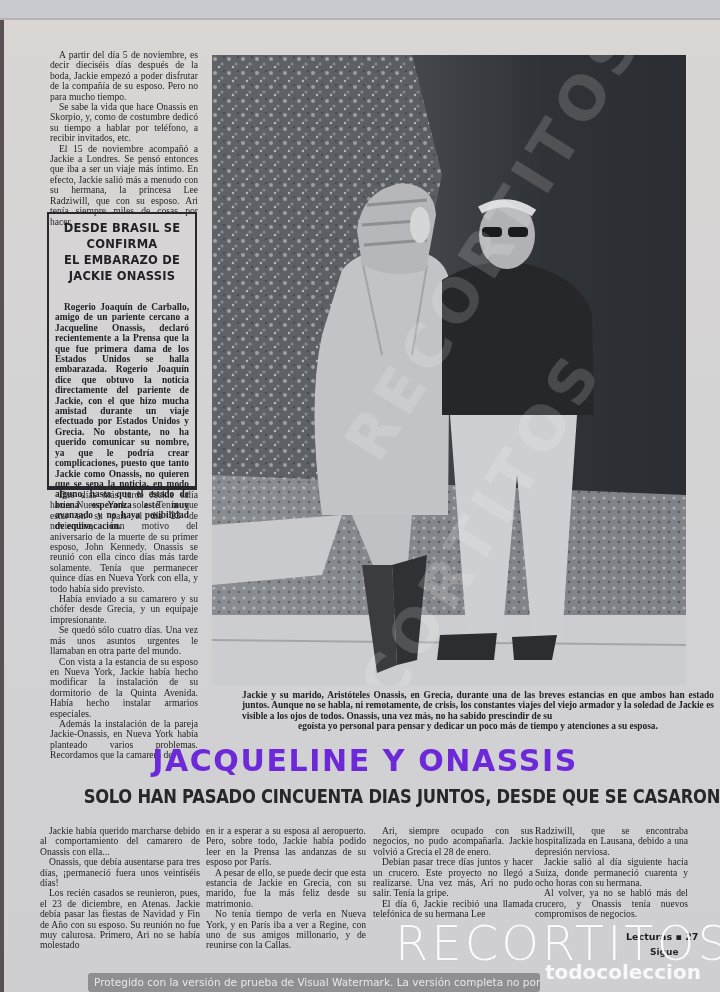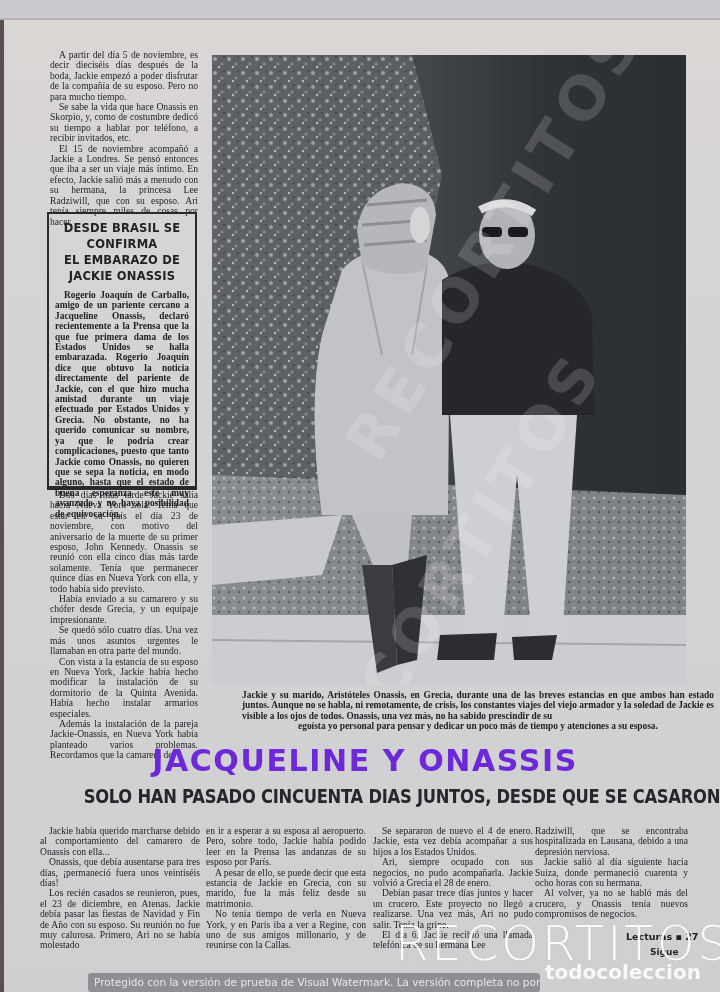--- a/index.html
+++ b/index.html
@@ -29,21 +29,21 @@
     position: absolute; left: 47px; top: 212px; width: 150px; height: 276px;
     border: 2px solid #2a2a2e; padding: 6px 6px 4px 6px;
   }
   .sidebar-box::after {
     content: ""; position: absolute; left: -2px; right: -2px; bottom: -4px;
     height: 3px; background: #2a2a2e;
   }
   .sidebar-title {
     font-family: "DejaVu Sans", sans-serif; font-weight: bold;
     font-size: 11.5px; line-height: 16px; text-align: center;
-    color: #222226; margin-bottom: 6px; letter-spacing: 0.2px;
+    color: #222226; margin-bottom: 18px; letter-spacing: 0.2px;
   }
   .sidebar-body { font-size: 9.4px; line-height: 10.4px; font-weight: bold; text-align: justify; }
   .sidebar-body p { text-indent: 9px; }
   .left-col2 { position: absolute; left: 50px; top: 490px; width: 148px; }
   .photo {
     position: absolute; left: 212px; top: 55px; width: 474px; height: 630px;
     overflow: hidden;
     background: #8d8f94;
   }
   .caption {
@@ -205,21 +205,20 @@
   <p>Jackie había querido marcharse debido al comportamiento del camarero de Onassis con ella...</p>
   <p>Onassis, que debía ausentarse para tres días, ¡permaneció fuera unos veintiséis días!</p>
   <p>Los recién casados se reunieron, pues, el 23 de diciembre, en Atenas. Jackie debía pasar las fiestas de Navidad y Fin de Año con su esposo. Su reunión no fue muy calurosa. Primero, Ari no se había molestado</p>
 </div>
 <div class="bottom-col bc2 col-text">
   <p style="text-indent:0">en ir a esperar a su esposa al aeropuerto. Pero, sobre todo, Jackie había podido leer en la Prensa las andanzas de su esposo por París.</p>
   <p>A pesar de ello, se puede decir que esta estancia de Jackie en Grecia, con su marido, fue la más feliz desde su matrimonio.</p>
   <p>No tenía tiempo de verla en Nueva York, y en París iba a ver a Regine, con uno de sus amigos millonario, y de reunirse con la Callas.</p>
 </div>
 <div class="bottom-col bc3 col-text">
-  <p>Se separaron de nuevo el 4 de enero. Jackie, esta vez debía acompañar a sus hijos a los Estados Unidos.</p>
   <p>Ari, siempre ocupado con sus negocios, no pudo acompañarla. Jackie volvió a Grecia el 28 de enero.</p>
   <p>Debían pasar trece días juntos y hacer un crucero. Este proyecto no llegó a realizarse. Una vez más, Ari no pudo salir. Tenía la gripe.</p>
   <p>El día 6, Jackie recibió una llamada telefónica de su hermana Lee</p>
 </div>
 <div class="bottom-col bc4 col-text">
   <p style="text-indent:0">Radziwill, que se encontraba hospitalizada en Lausana, debido a una depresión nerviosa.</p>
   <p>Jackie salió al día siguiente hacia Suiza, donde permaneció cuarenta y ocho horas con su hermana.</p>
   <p>Al volver, ya no se habló más del crucero, y Onassis tenía nuevos compromisos de negocios.</p>
 </div>
 

